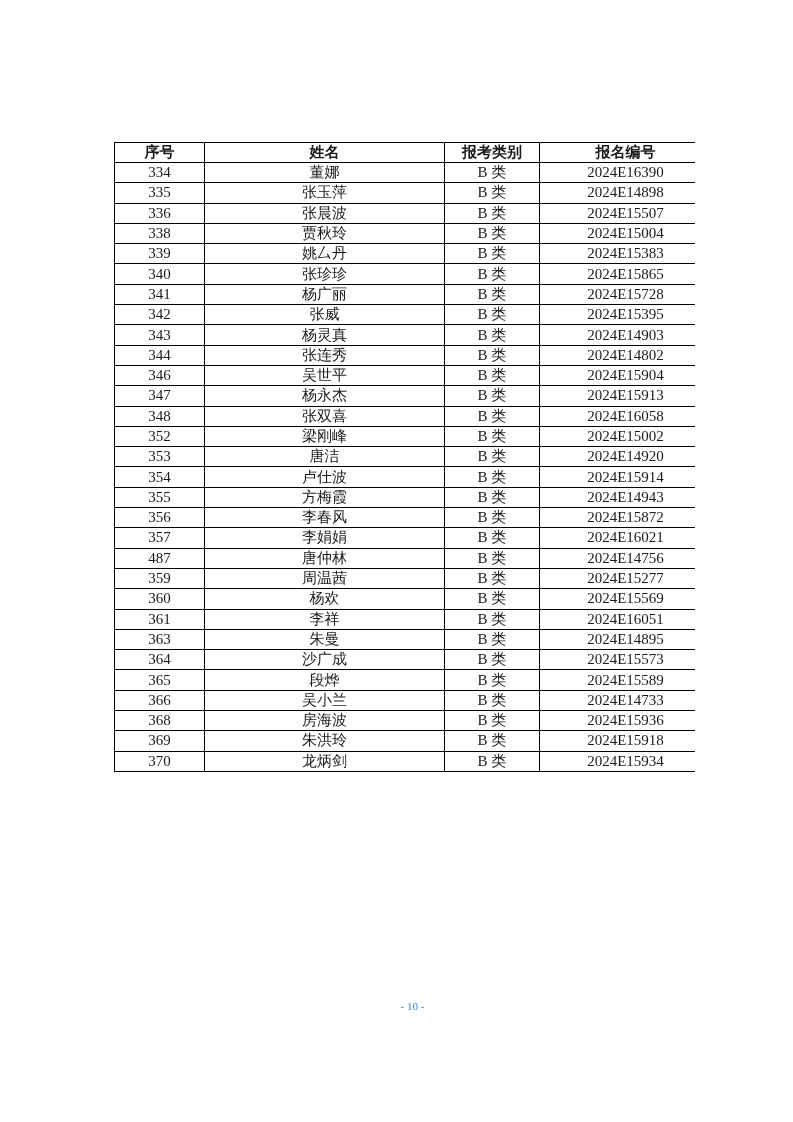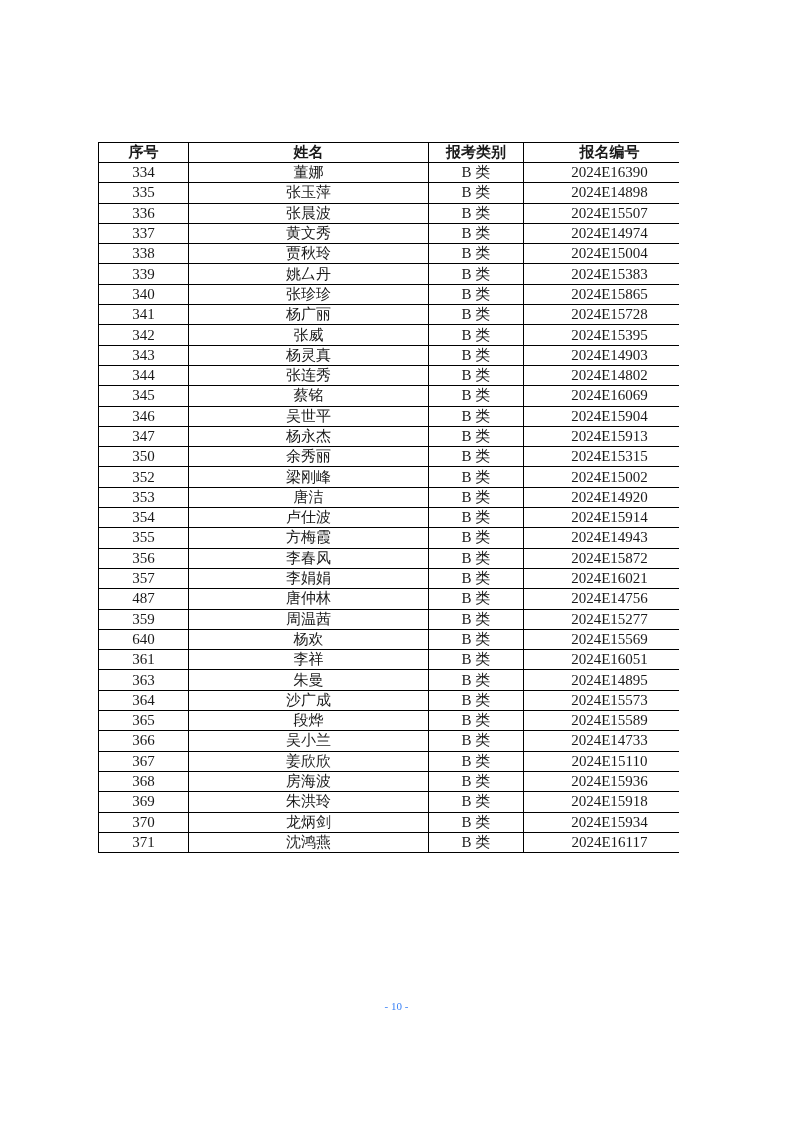--- a/index.html
+++ b/index.html
@@ -8,20 +8,21 @@
     height: 1122px;
     background: #ffffff;
     font-family: "Liberation Serif", "DejaVu Serif", serif;
   }
   .page {
     position: relative;
     width: 679px;
     height: 1122px;
     background: #ffffff;
     overflow: hidden;
+    margin-left: 16px;
   }
   table.reg-table {
     position: absolute;
     left: 98px;
     top: 142px;
     width: 597px;
     border-collapse: collapse;
     table-layout: fixed;
   }
   table.reg-table th,
@@ -92,26 +93,20 @@
           <td>B 类</td>
           <td>2024E14898</td>
         </tr>
         <tr>
           <td>336</td>
           <td>张晨波</td>
           <td>B 类</td>
           <td>2024E15507</td>
         </tr>
         <tr>
-          <td>337</td>
-          <td>黄文秀</td>
-          <td>B 类</td>
-          <td>2024E14974</td>
-        </tr>
-        <tr>
           <td>338</td>
           <td>贾秋玲</td>
           <td>B 类</td>
           <td>2024E15004</td>
         </tr>
         <tr>
           <td>339</td>
           <td>姚厶丹</td>
           <td>B 类</td>
           <td>2024E15383</td>
@@ -140,42 +135,36 @@
           <td>B 类</td>
           <td>2024E14903</td>
         </tr>
         <tr>
           <td>344</td>
           <td>张连秀</td>
           <td>B 类</td>
           <td>2024E14802</td>
         </tr>
         <tr>
-          <td>345</td>
-          <td>蔡铭</td>
-          <td>B 类</td>
-          <td>2024E16069</td>
-        </tr>
-        <tr>
           <td>346</td>
           <td>吴世平</td>
           <td>B 类</td>
           <td>2024E15904</td>
         </tr>
         <tr>
           <td>347</td>
           <td>杨永杰</td>
           <td>B 类</td>
           <td>2024E15913</td>
         </tr>
         <tr>
-          <td>350</td>
-          <td>余秀丽</td>
-          <td>B 类</td>
-          <td>2024E15315</td>
+          <td>348</td>
+          <td>张双喜</td>
+          <td>B 类</td>
+          <td>2024E16058</td>
         </tr>
         <tr>
           <td>352</td>
           <td>梁刚峰</td>
           <td>B 类</td>
           <td>2024E15002</td>
         </tr>
         <tr>
           <td>353</td>
           <td>唐洁</td>
@@ -212,21 +201,21 @@
           <td>B 类</td>
           <td>2024E14756</td>
         </tr>
         <tr>
           <td>359</td>
           <td>周温茜</td>
           <td>B 类</td>
           <td>2024E15277</td>
         </tr>
         <tr>
-          <td>640</td>
+          <td>360</td>
           <td>杨欢</td>
           <td>B 类</td>
           <td>2024E15569</td>
         </tr>
         <tr>
           <td>361</td>
           <td>李祥</td>
           <td>B 类</td>
           <td>2024E16051</td>
         </tr>
@@ -248,47 +237,35 @@
           <td>B 类</td>
           <td>2024E15589</td>
         </tr>
         <tr>
           <td>366</td>
           <td>吴小兰</td>
           <td>B 类</td>
           <td>2024E14733</td>
         </tr>
         <tr>
-          <td>367</td>
-          <td>姜欣欣</td>
-          <td>B 类</td>
-          <td>2024E15110</td>
-        </tr>
-        <tr>
           <td>368</td>
           <td>房海波</td>
           <td>B 类</td>
           <td>2024E15936</td>
         </tr>
         <tr>
           <td>369</td>
           <td>朱洪玲</td>
           <td>B 类</td>
           <td>2024E15918</td>
         </tr>
         <tr>
           <td>370</td>
           <td>龙炳剑</td>
           <td>B 类</td>
           <td>2024E15934</td>
         </tr>
-        <tr>
-          <td>371</td>
-          <td>沈鸿燕</td>
-          <td>B 类</td>
-          <td>2024E16117</td>
-        </tr>
       </tbody>
   </table>
 
   <div class="page-footer">- 10 -</div>
 
 </div>
 
 </body></html>

